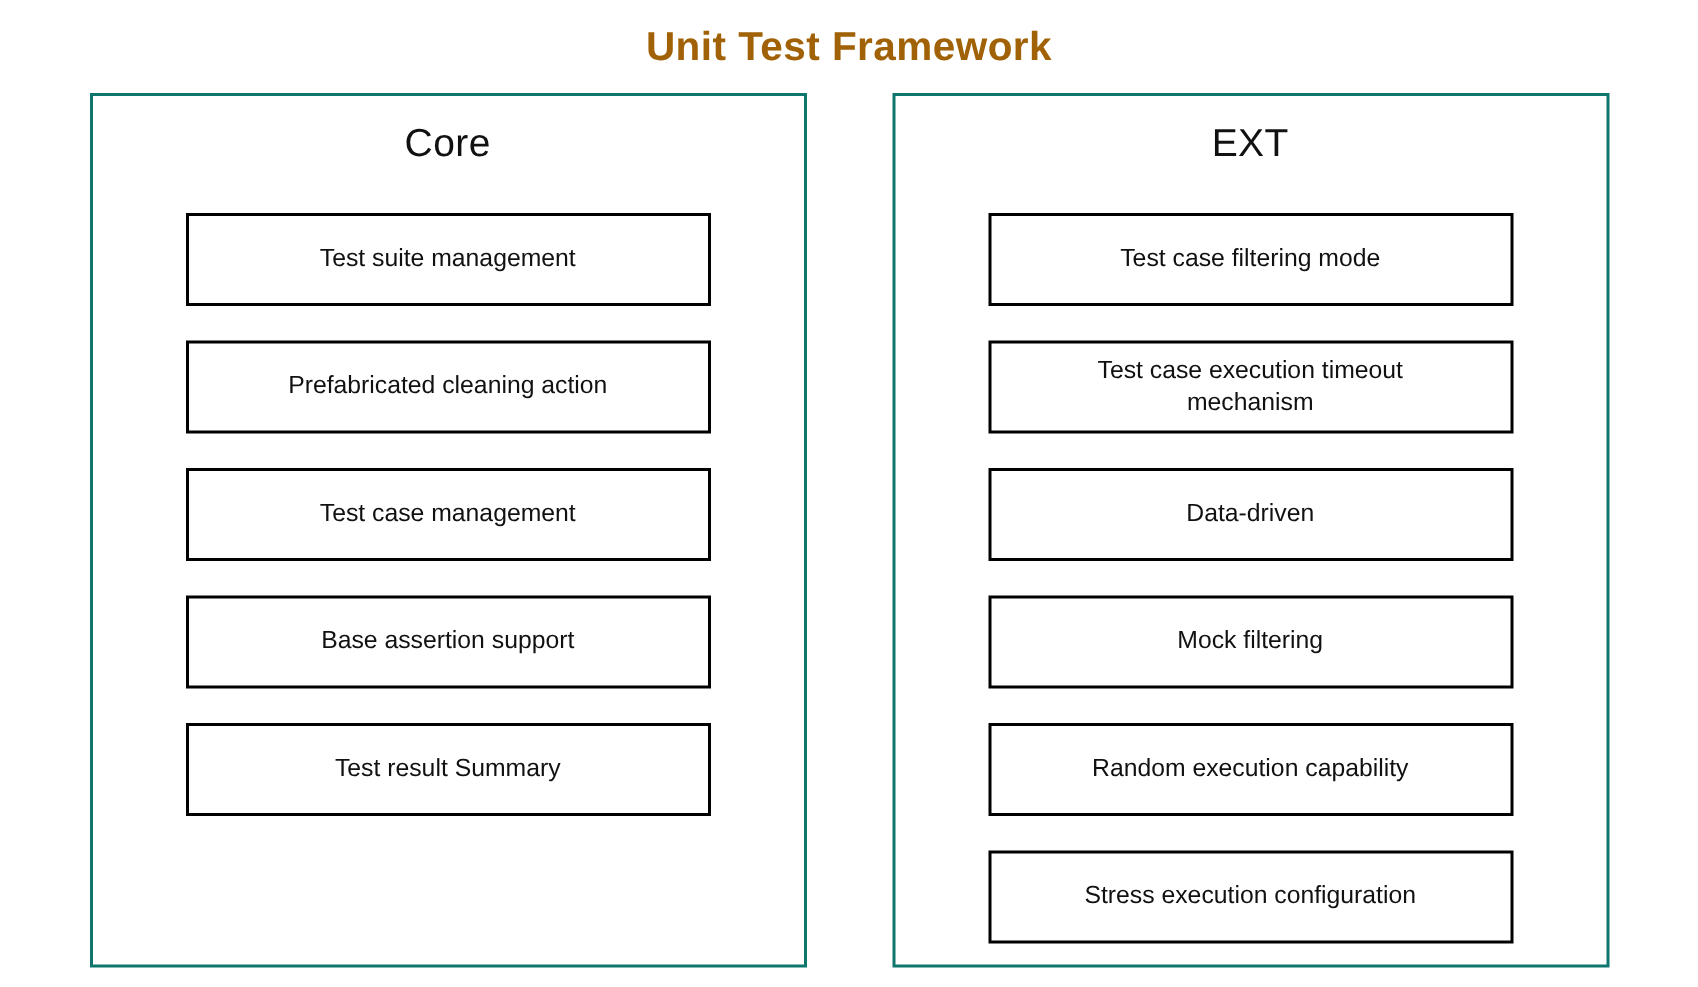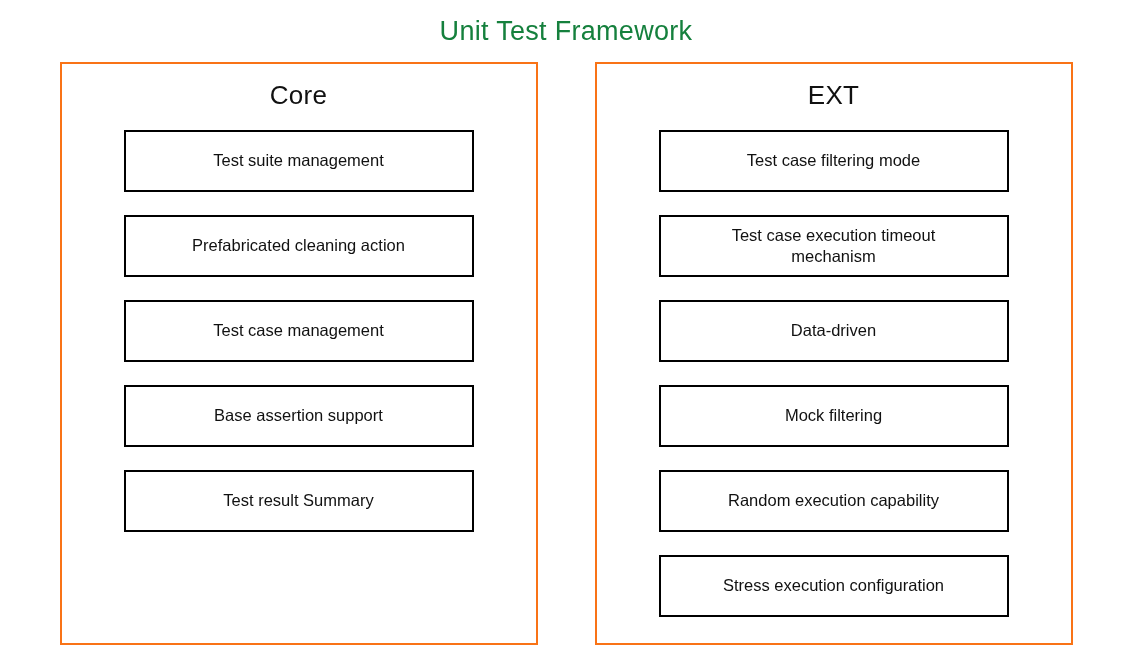--- a/index.html
+++ b/index.html
@@ -16,54 +16,54 @@
     color: #111111;
     overflow: hidden;
   }
   .title {
     position: absolute;
     top: 16px;
     left: 0;
     width: 100%;
     text-align: center;
     font-size: 27px;
-    font-weight: 400;
+    font-weight: 700;
     letter-spacing: 0.3px;
-    color: #15803d;
+    color: #a16207;
   }
   .columns {
     position: absolute;
     top: 62px;
     left: 0;
     width: 100%;
     display: flex;
     justify-content: center;
     gap: 57px;
   }
   .group {
     width: 478px;
     height: 583px;
-    border: 2px solid #f97316;
+    border: 2px solid #0f766e;
     box-sizing: border-box;
     background: #ffffff;
     display: flex;
     flex-direction: column;
     align-items: center;
   }
   .group-header {
     margin-top: 16px;
     font-size: 26px;
     font-weight: 500;
     letter-spacing: 0.3px;
     color: #111111;
     text-align: center;
     line-height: 1.2;
   }
   .items {
-    margin-top: 19px;
+    margin-top: 31px;
     display: flex;
     flex-direction: column;
     gap: 23px;
     align-items: center;
     justify-content: space-between;
   }
   .item {
     width: 350px;
     height: 62px;
     border: 2px solid #000000;

